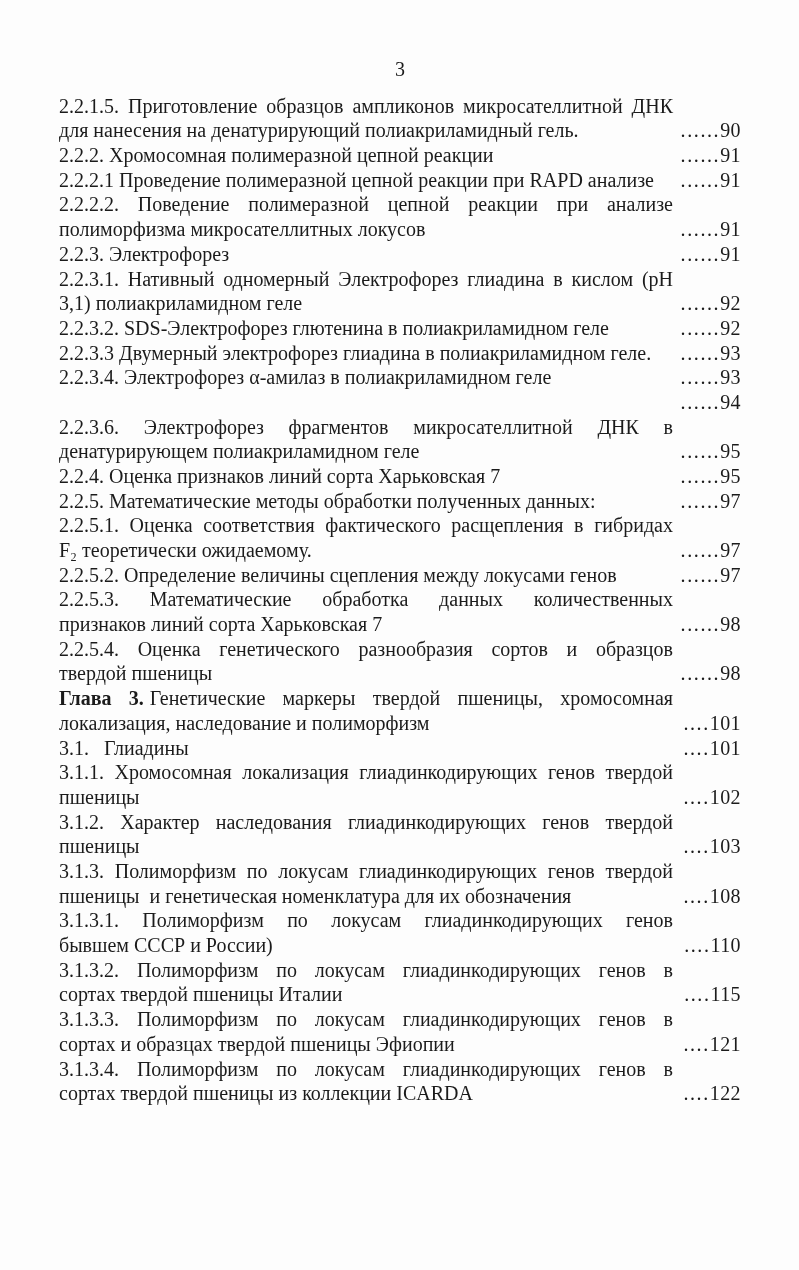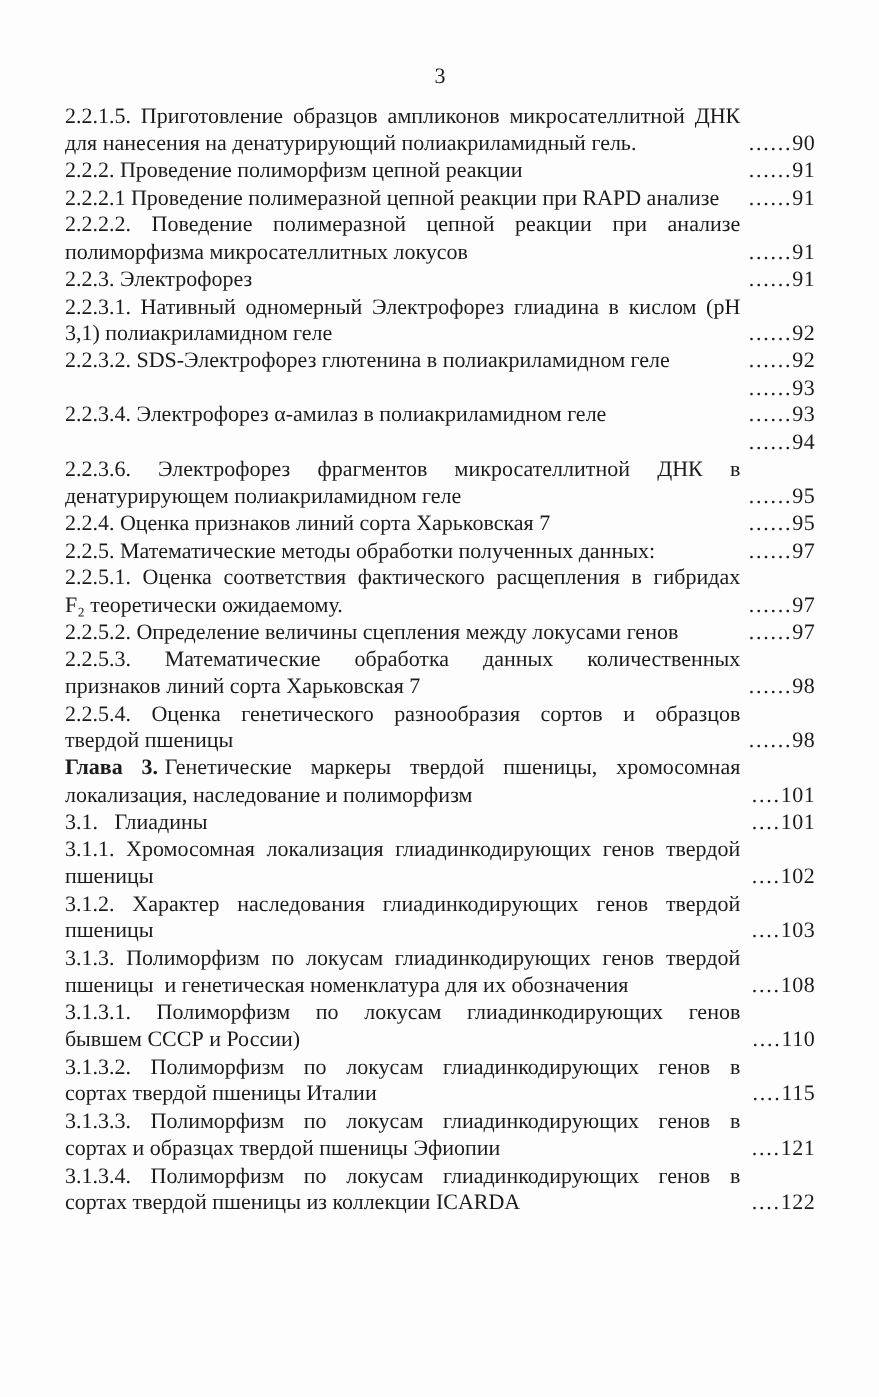--- a/index.html
+++ b/index.html
@@ -59,21 +59,21 @@
   <div id="content">
     <div id="pageno">3</div>
     <div id="toc">
         <div class="line just"><span class="txt"><span>2.2.1.5. Приготовление образцов ампликонов микросателлитной ДНК</span></span></div>
         <div class="line last">
           <span class="txt"><span>для нанесения на денатурирующий полиакриламидный гель.</span></span>
           <span class="fill"></span>
           <span class="pg"><span class="lead">......</span><span class="num">90</span></span>
         </div>
         <div class="line last">
-          <span class="txt"><span>2.2.2. Проведение полиморфизм цепной реакции</span></span>
+          <span class="txt"><span>2.2.2. Хромосомная полимеразной цепной реакции</span></span>
           <span class="fill"></span>
           <span class="pg"><span class="lead">......</span><span class="num">91</span></span>
         </div>
         <div class="line last">
           <span class="txt"><span>2.2.2.1 Проведение полимеразной цепной реакции при RAPD анализе</span></span>
           <span class="fill"></span>
           <span class="pg"><span class="lead">......</span><span class="num">91</span></span>
         </div>
         <div class="line just"><span class="txt"><span>2.2.2.2. Поведение полимеразной цепной реакции при анализе</span></span></div>
         <div class="line last">
@@ -91,20 +91,21 @@
           <span class="txt"><span>3,1) полиакриламидном геле</span></span>
           <span class="fill"></span>
           <span class="pg"><span class="lead">......</span><span class="num">92</span></span>
         </div>
         <div class="line last">
           <span class="txt"><span>2.2.3.2. SDS-Электрофорез глютенина в полиакриламидном геле</span></span>
           <span class="fill"></span>
           <span class="pg"><span class="lead">......</span><span class="num">92</span></span>
         </div>
         <div class="line last">
+          <span class="txt"><span>2.2.3.3 Двумерный электрофорез глиадина в полиакриламидном геле.</span></span>
           <span class="fill"></span>
           <span class="pg"><span class="lead">......</span><span class="num">93</span></span>
         </div>
         <div class="line last">
           <span class="txt"><span>2.2.3.4. Электрофорез α-амилаз в полиакриламидном геле</span></span>
           <span class="fill"></span>
           <span class="pg"><span class="lead">......</span><span class="num">93</span></span>
         </div>
         <div class="line last">
           <span class="fill"></span>

